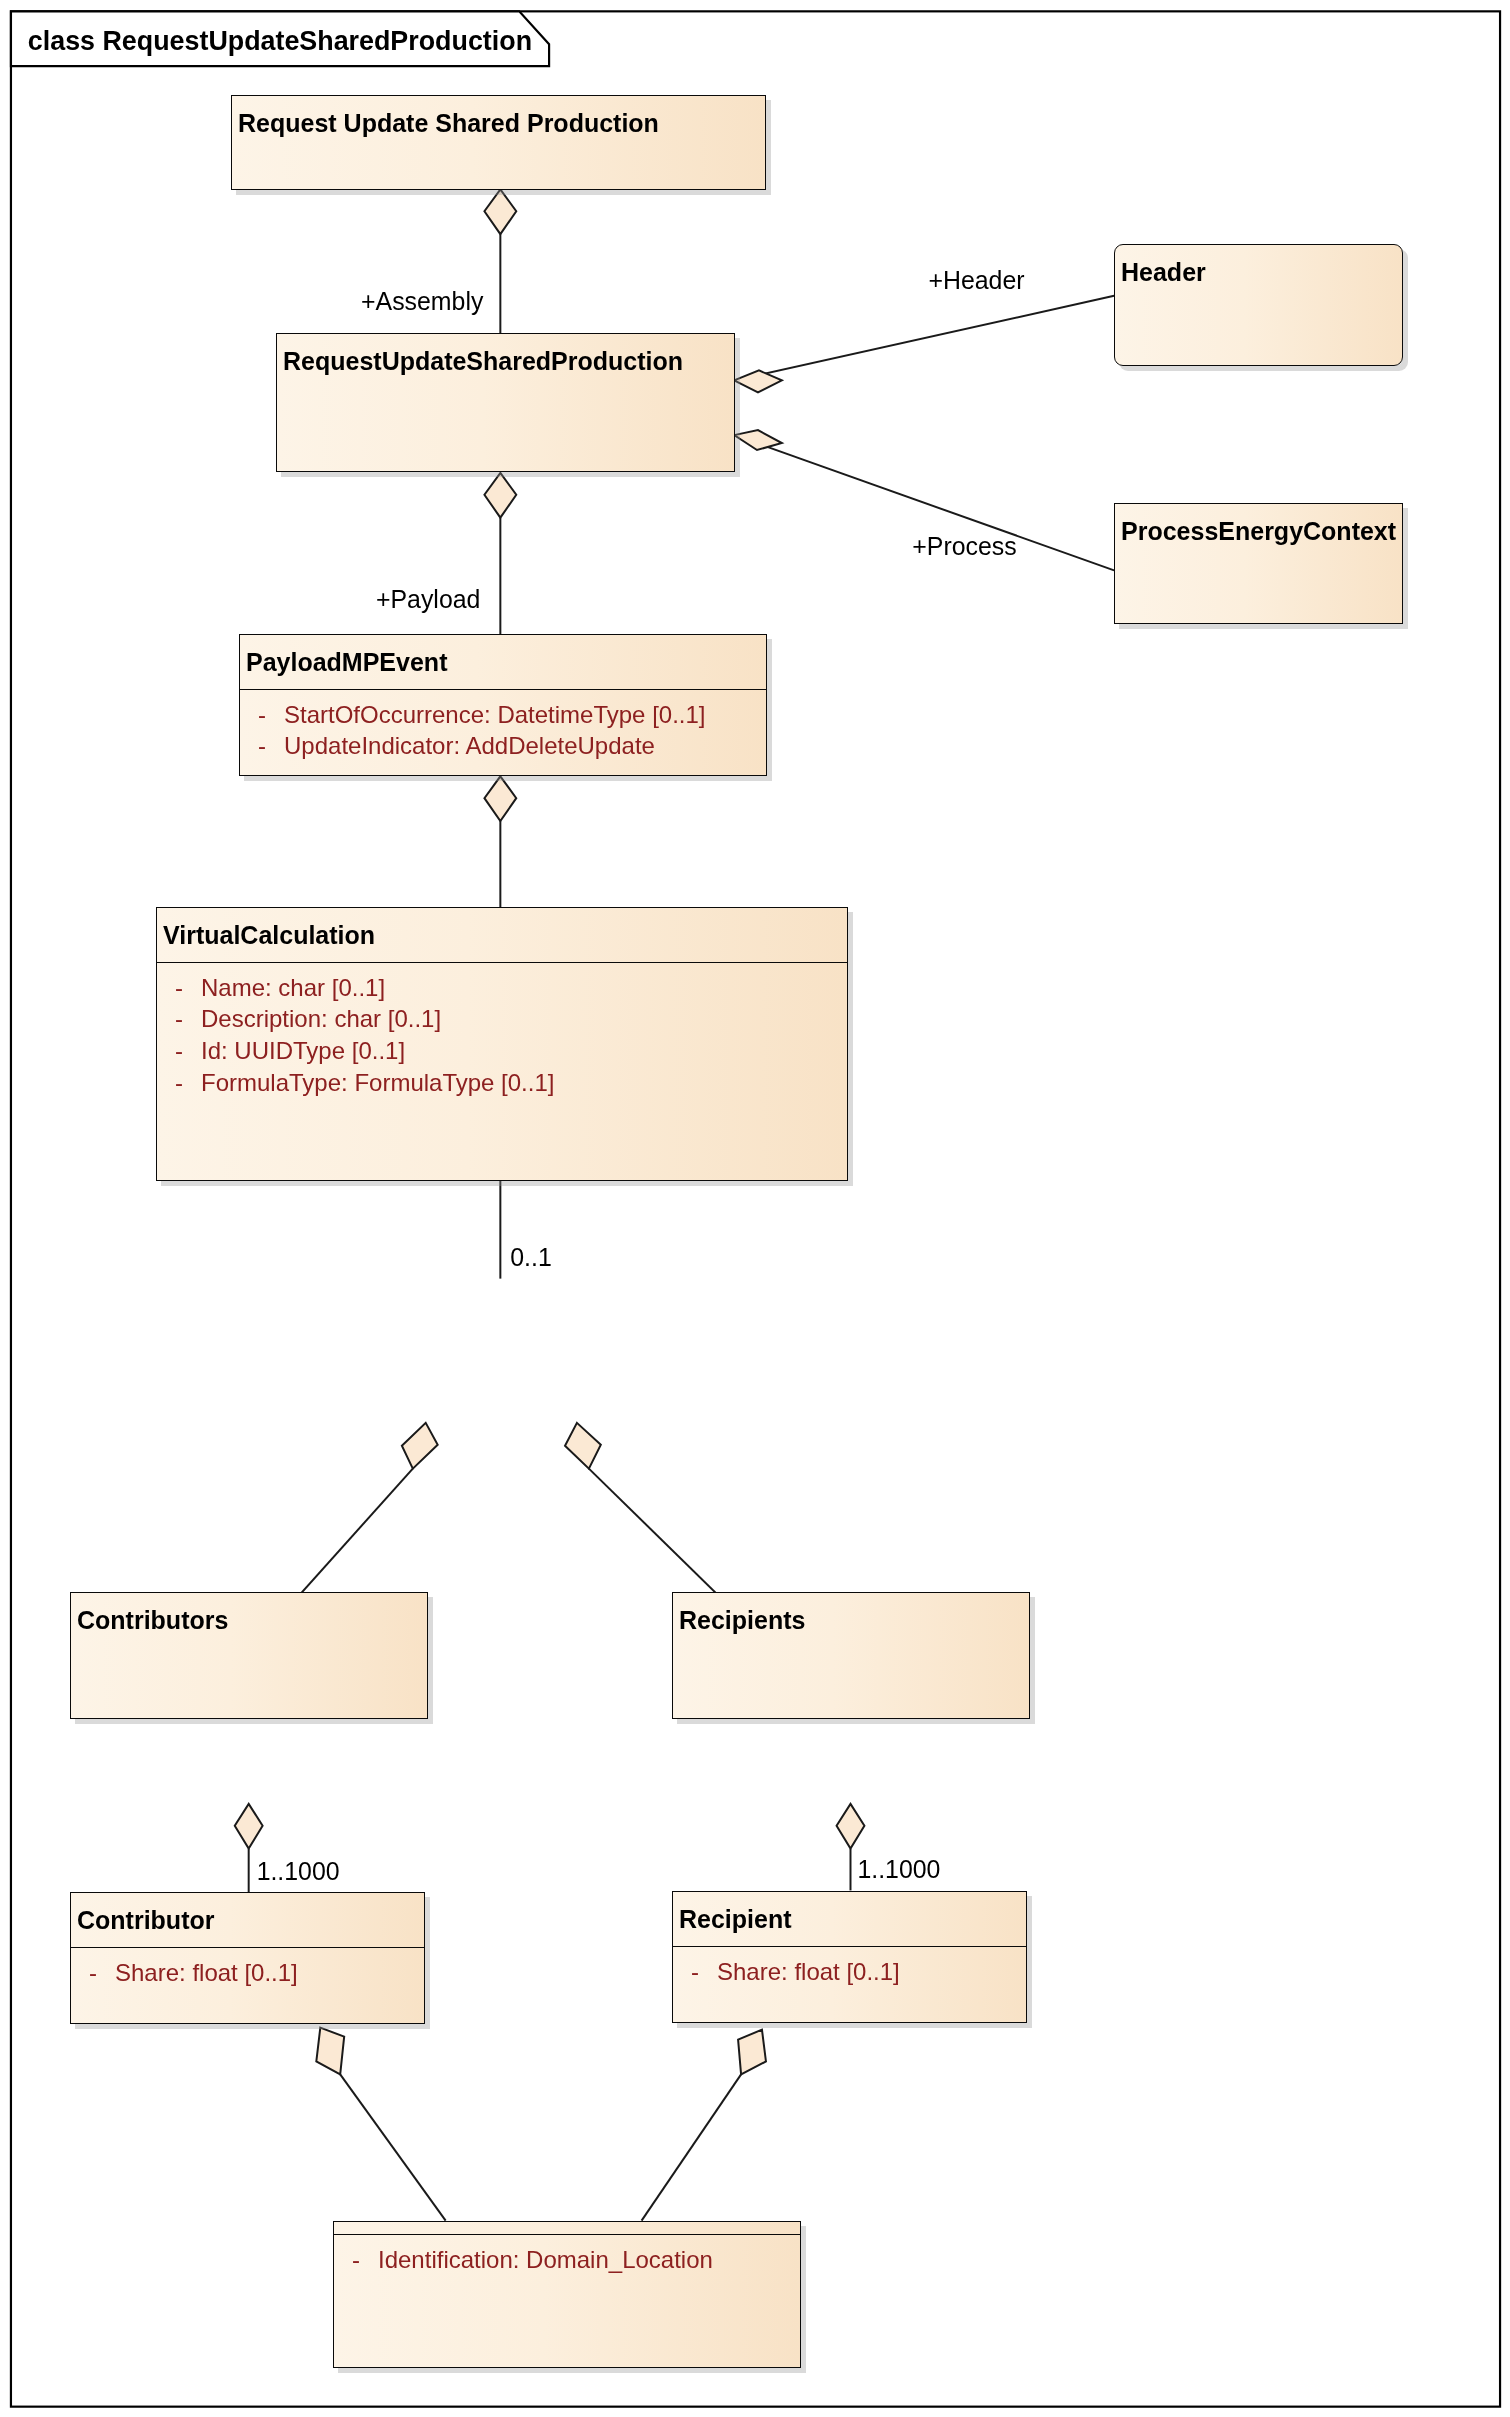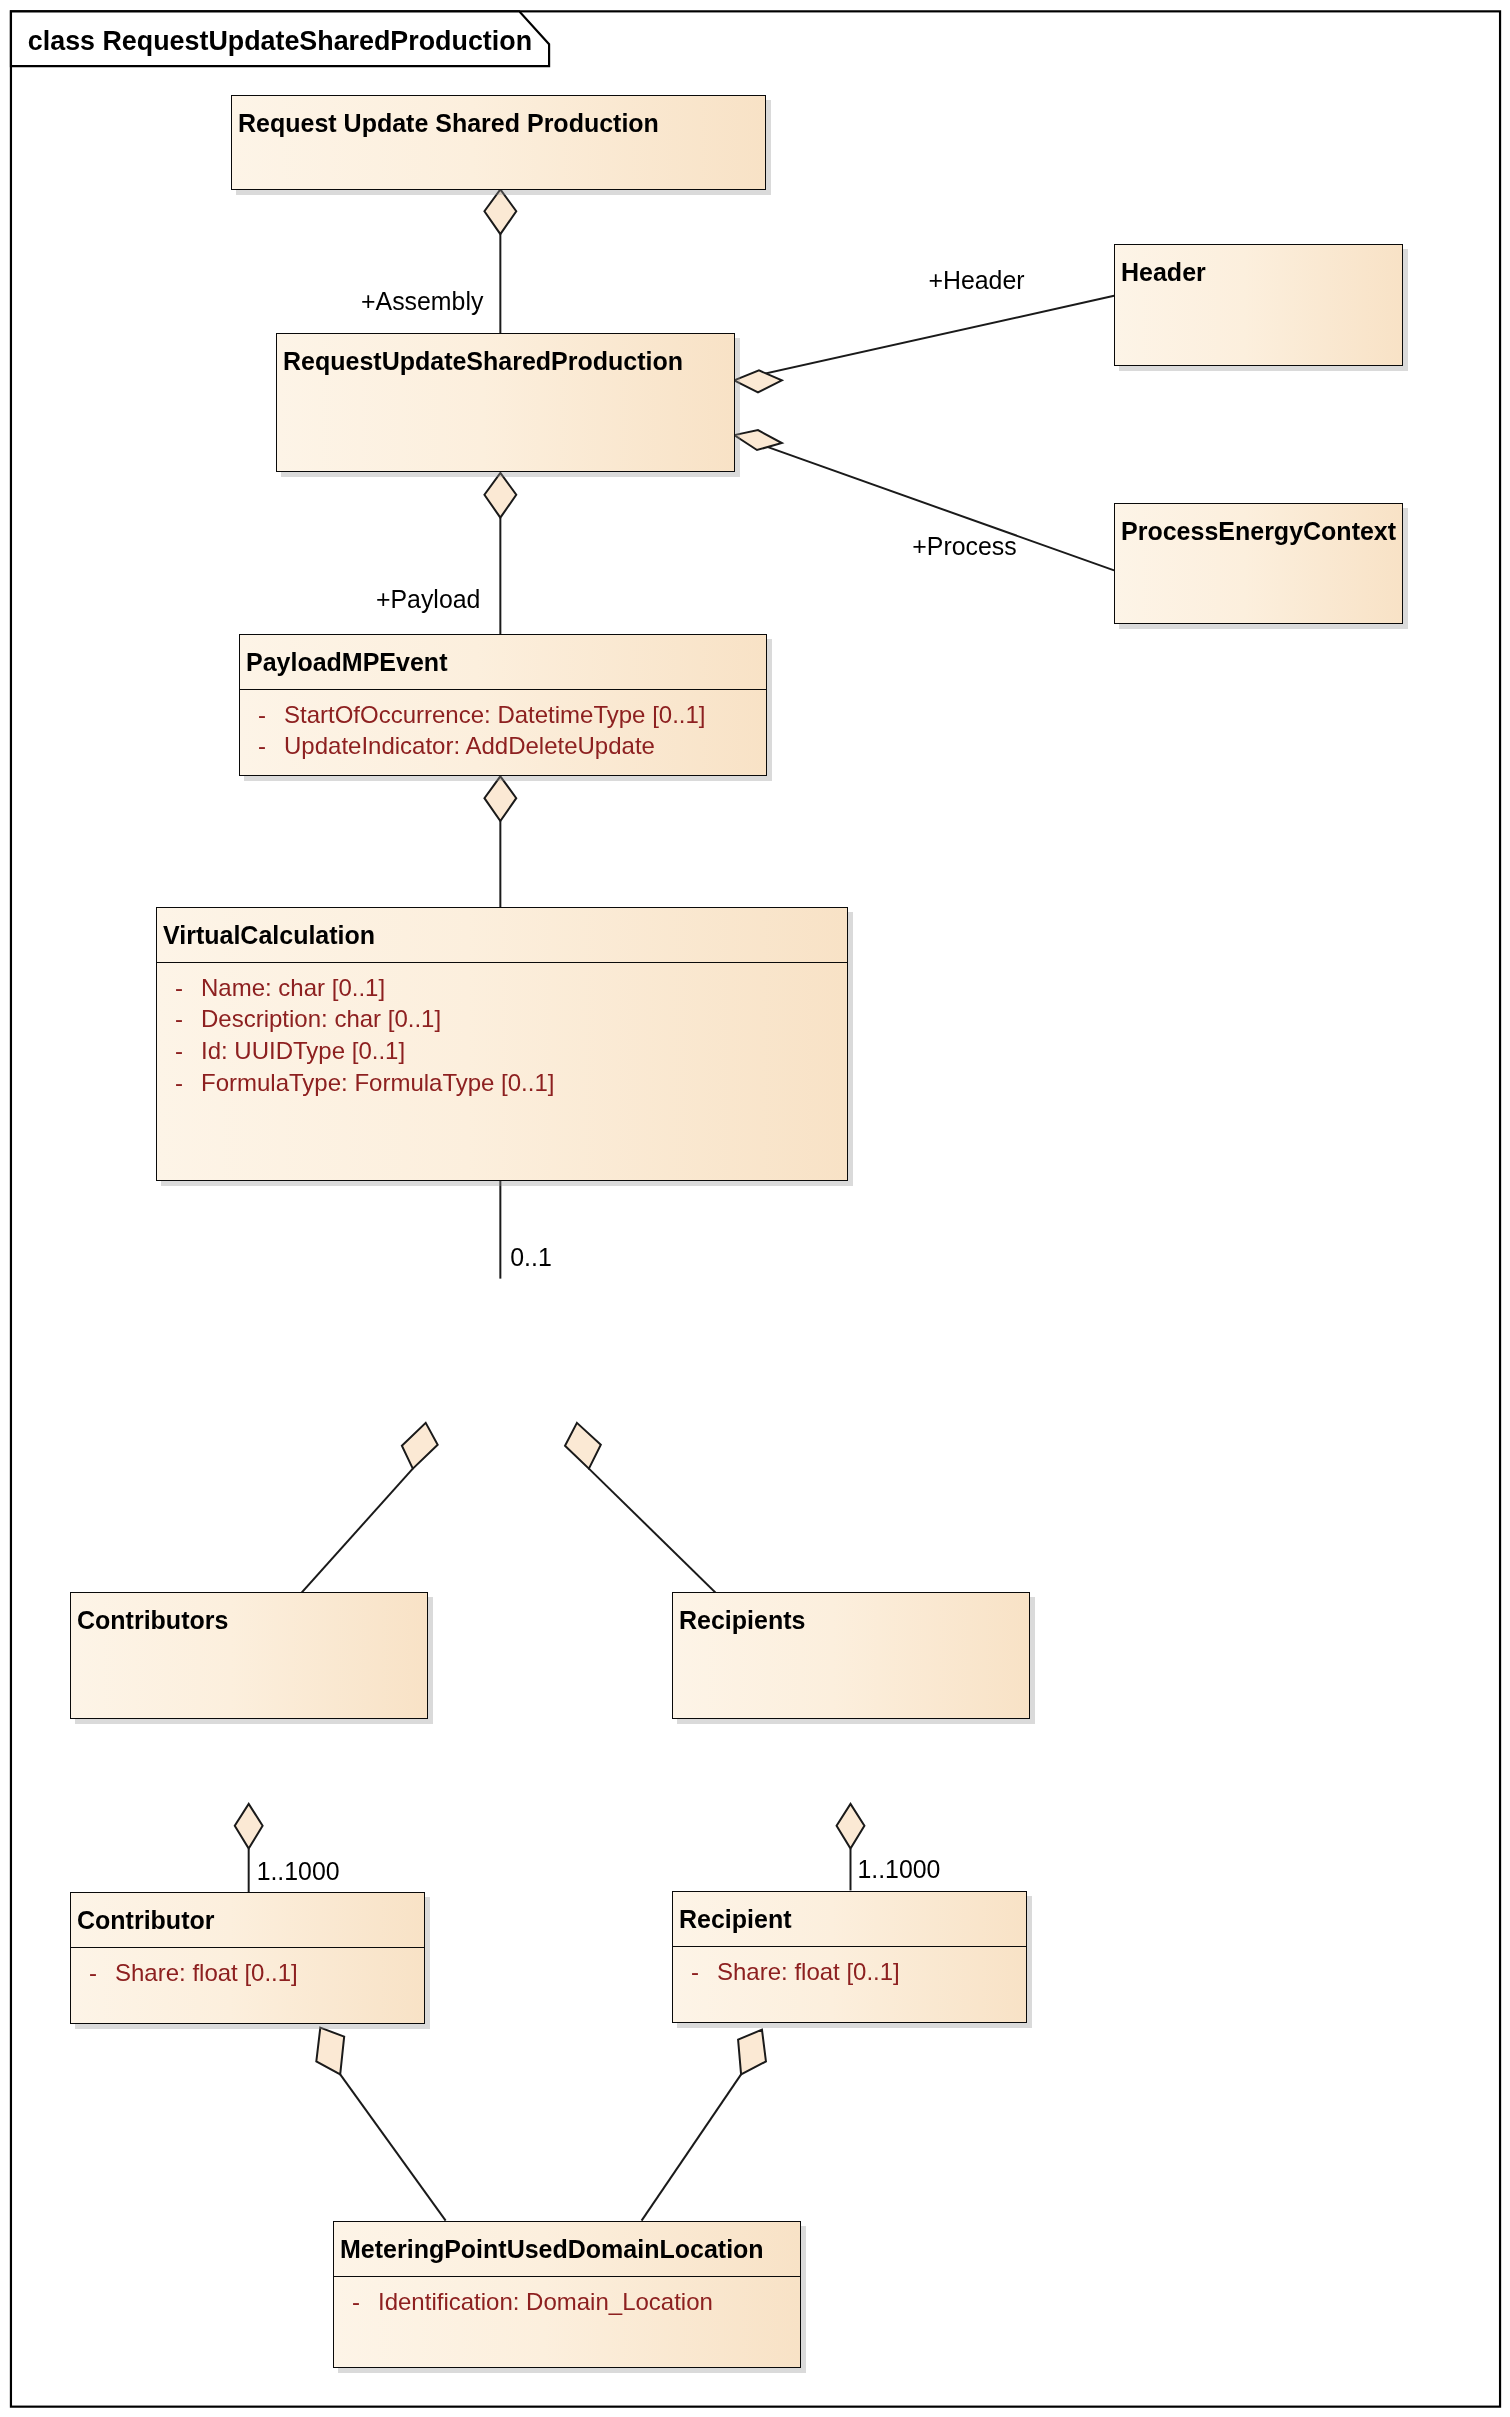--- a/index.html
+++ b/index.html
@@ -159,21 +159,21 @@
   </svg>
 
   <div class="cbox" style="left:231px; top:95px; width:535px; height:95px;">
     <div class="cbox-title">Request Update Shared Production</div>
   </div>
 
   <div class="cbox" style="left:276px; top:333px; width:459px; height:139px;">
     <div class="cbox-title">RequestUpdateSharedProduction</div>
   </div>
 
-  <div class="cbox" style="left:1114px; top:244px; width:289px; height:122px;">
+  <div class="cbox" style="left:1114px; top:244px; width:289px; height:122px;border-radius:9px;">
     <div class="cbox-title">Header</div>
   </div>
 
   <div class="cbox" style="left:1114px; top:503px; width:289px; height:121px;">
     <div class="cbox-title">ProcessEnergyContext</div>
   </div>
 
   <div class="cbox" style="left:239px; top:634px; width:528px; height:142px;">
     <div class="cbox-title">PayloadMPEvent</div>
     <div class="cbox-sep"></div>
@@ -237,21 +237,20 @@
     <div class="cbox-sep"></div>
     <div class="attr-list">
       <div class="attr-row">
         <span class="attr-vis">-</span>
         <span class="attr-txt">Share: float [0..1]</span>
       </div>
     </div>
   </div>
 
   <div class="cbox" style="left:333px; top:2221px; width:468px; height:147px;">
-    <div class="cbox-title">MeteringPointUsedDomainLocation</div>
     <div class="cbox-sep"></div>
     <div class="attr-list">
       <div class="attr-row">
         <span class="attr-vis">-</span>
         <span class="attr-txt">Identification: Domain_Location</span>
       </div>
     </div>
   </div>
 
 </div>

